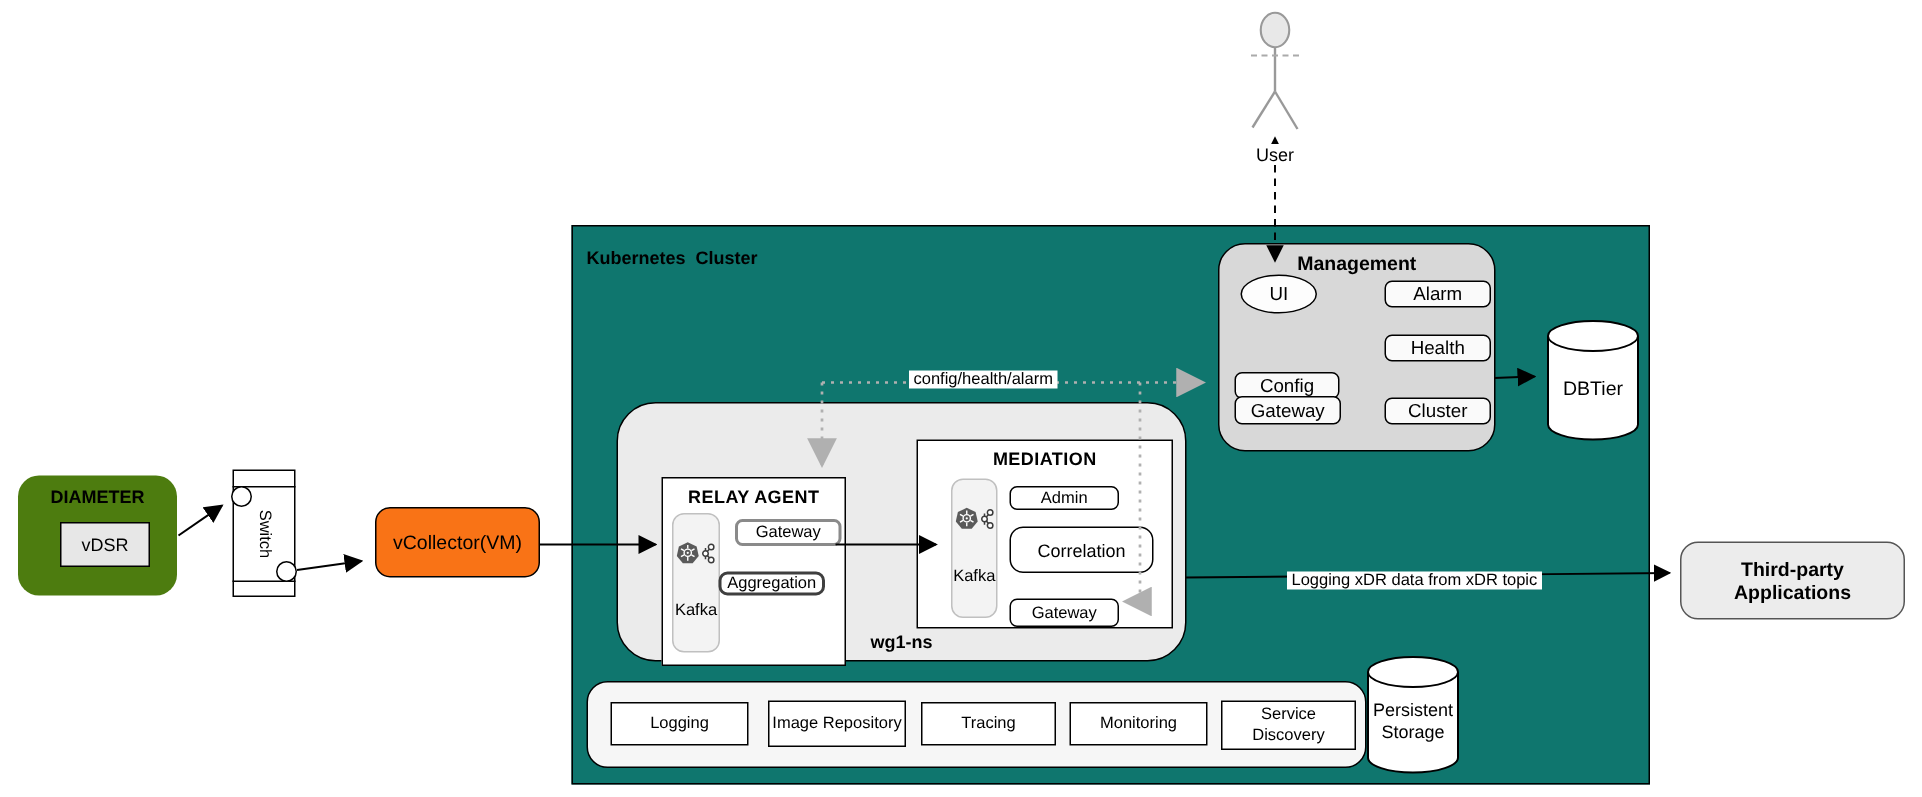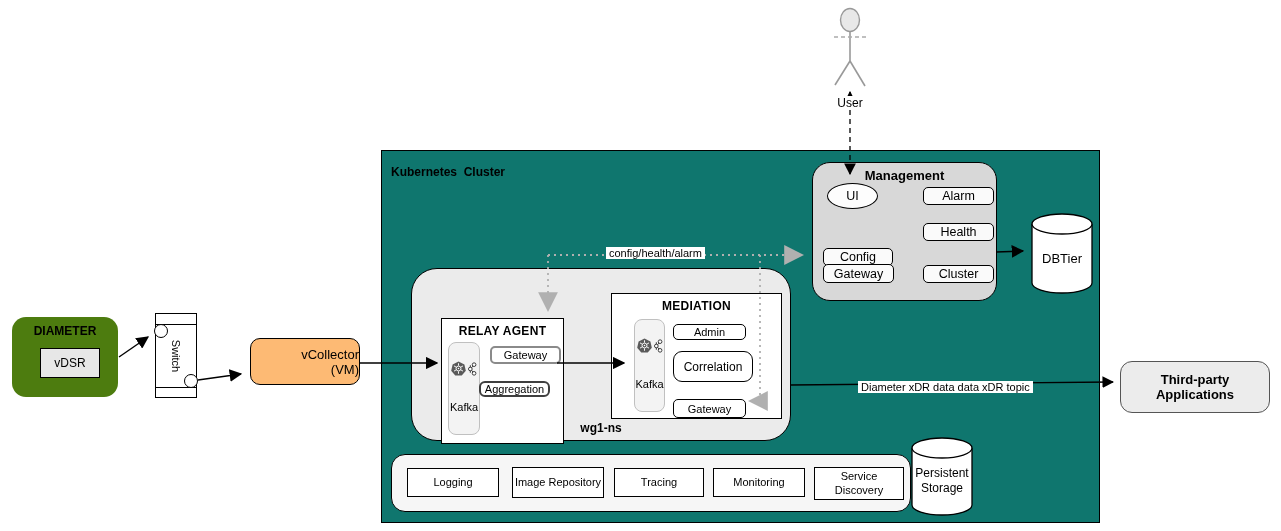--- a/index.html
+++ b/index.html
@@ -9,21 +9,21 @@
   .cc{display:flex;align-items:center;justify-content:center;text-align:center;}
 
   
   .diameter{left:12px;top:317px;width:106px;height:80px;background:#4d7c0f;border-radius:14px;padding-left:12px;}
   .diameter .ttl{left:0;top:7px;width:100%;font-weight:bold;font-size:12px;text-align:center;}
   .vdsr{left:28px;top:31px;width:60px;height:30px;background:#e7e7e7;border:1px solid #000;font-size:12px;}
   .switch{left:155px;top:313px;width:42px;height:85px;background:#fff;border:1.5px solid #000;}
   .switch .rail{left:-1px;width:42px;height:0;border-top:1.5px solid #000;}
   .port{width:14px;height:14px;border:1.5px solid #000;border-radius:50%;background:#fff;}
   .vlabel{left:50%;top:50%;transform:translate(-50%,-50%) rotate(90deg);font-size:11px;white-space:nowrap;}
-  .vcollector{left:250px;top:338px;width:110px;height:47px;background:#fdba74;border:1.5px solid #000;border-radius:10px;flex-direction:column;font-size:13px;align-items:flex-end;}
+  .vcollector{left:250px;top:338px;width:110px;height:47px;background:#f97316;border:1.5px solid #000;border-radius:10px;flex-direction:row;font-size:13px;}
 
   
   .cluster{left:381px;top:150px;width:719px;height:373px;background:#0f766e;border:1.2px solid #000;}
   .cluster-title{left:9px;top:14px;font-weight:bold;font-size:12px;white-space:pre;}
 
   .ns{left:29px;top:117px;width:380px;height:173px;background:#ebebeb;border:1.3px solid #000;border-radius:26px;}
   .ns-label{left:0;bottom:5px;width:100%;text-align:center;font-weight:bold;font-size:12px;}
 
   .podbox{background:#fff;border:1.3px solid #000;}
   .podbox .ttl{left:0;top:5px;width:100%;text-align:center;font-weight:bold;font-size:12px;letter-spacing:.3px;}
@@ -145,21 +145,21 @@
                   <line x1="4" y1="3.5" x2="4" y2="12.5"></line>
               </g>
               <circle cx="8.5" cy="2.8" r="2.2" fill="#fff" stroke="#3c3c3c" stroke-width="1.2"></circle>
               <circle cx="4" cy="8" r="2.2" fill="#fff" stroke="#3c3c3c" stroke-width="1.2"></circle>
               <circle cx="8.5" cy="13.2" r="2.2" fill="#fff" stroke="#3c3c3c" stroke-width="1.2"></circle>
             </svg>
           </div>
           <div class="abs kname">Kafka</div>
         </div>
         <div class="abs chip thin cc" style="left:61px;top:30px;width:73px;height:16px;">Admin</div>
-        <div class="abs chip round cc" style="left:61px;top:57px;width:80px;height:31px;">Correlation</div>
+        <div class="abs chip round cc" style="left:61px;top:57px;width:96px;height:31px;">Correlation</div>
         <div class="abs chip thin cc" style="left:61px;top:105px;width:73px;height:19px;">Gateway</div>
       </div>
     </div>
 
     <div class="abs mgmt">
       <div class="abs ttl">Management</div>
       <div class="abs ui-ell cc">UI</div>
       <div class="abs mgmt-chip cc" style="left:10px;top:59px;width:70px;height:18px;margin-top:26px;">Config</div>
       <div class="abs mgmt-chip cc" style="left:10px;top:101px;width:71px;height:19px;">Gateway</div>
       <div class="abs mgmt-chip cc" style="left:110px;top:24px;width:71px;height:18px;">Alarm</div>
@@ -222,16 +222,16 @@
     <path d="M996,252 L1023,251" stroke="#000" stroke-width="1.4" fill="none" marker-end="url(#ab)"></path>
 
     <path d="M850,92 L850,174" stroke="#000" stroke-width="1.3" fill="none" stroke-dasharray="5,4" marker-start="url(#ab)" marker-end="url(#ab)"></path>
 
     <path d="M548,255 L548,310" stroke="#b0b0b0" stroke-width="1.8" fill="none" stroke-dasharray="2,4" marker-end="url(#ag)"></path>
     <path d="M548,255 L802,255" stroke="#b0b0b0" stroke-width="1.8" fill="none" stroke-dasharray="2,4" marker-end="url(#ag)"></path>
     <path d="M760,255 L760,401 L750,401" stroke="#b0b0b0" stroke-width="1.8" fill="none" stroke-dasharray="2,4" marker-end="url(#ag)"></path>
   </svg>
 
   <div class="edge-label" style="left:606px;top:247px;">config/health/alarm</div>
-  <div class="edge-label" style="left:858px;top:381px;">Diameter xDR data data xDR topic</div>
+  <div class="edge-label" style="left:858px;top:381px;">Logging xDR data from xDR topic</div>
   <div class="edge-label" style="left:836px;top:96px;width:28px;text-align:center;font-size:12px;padding:0;">User</div>
 
 </div>
 
 </body></html>

